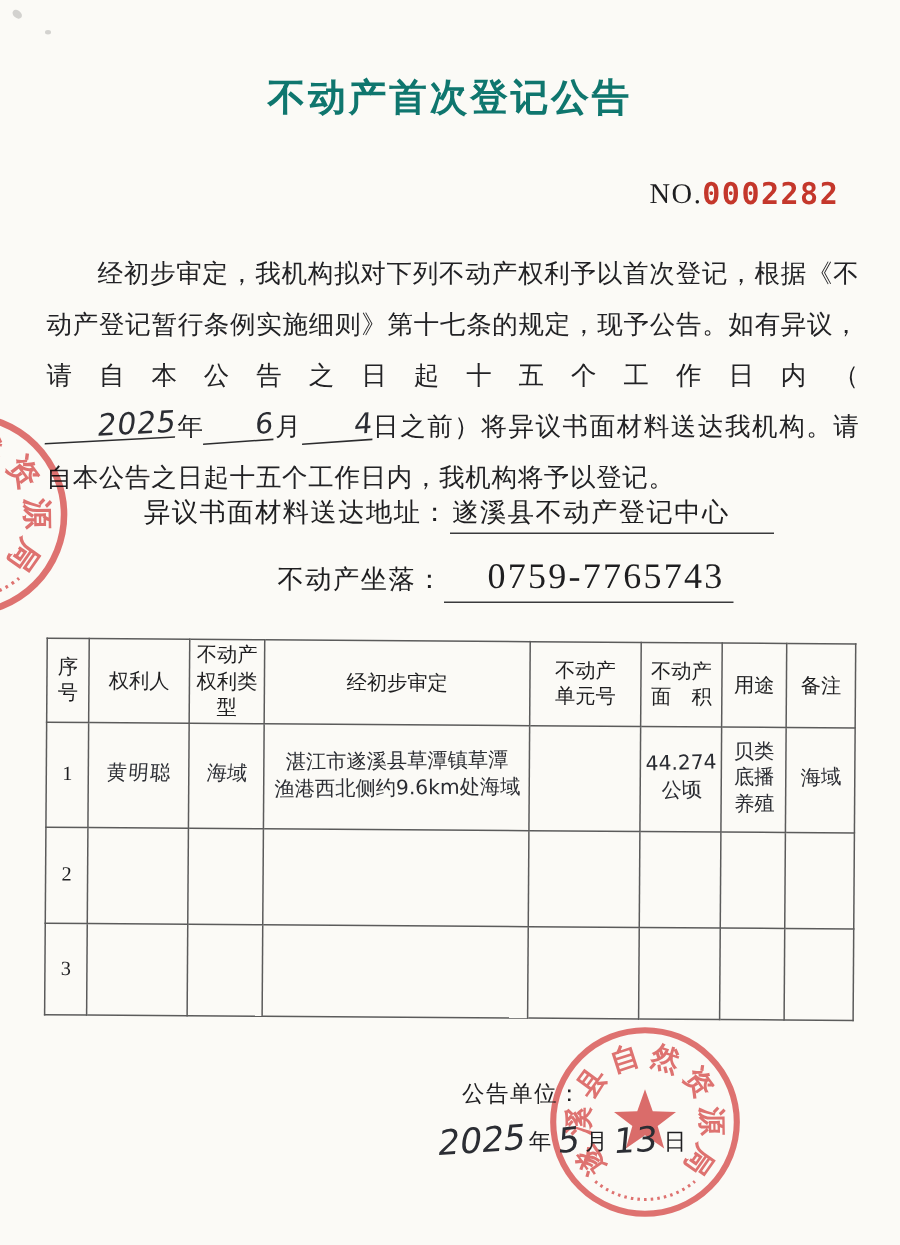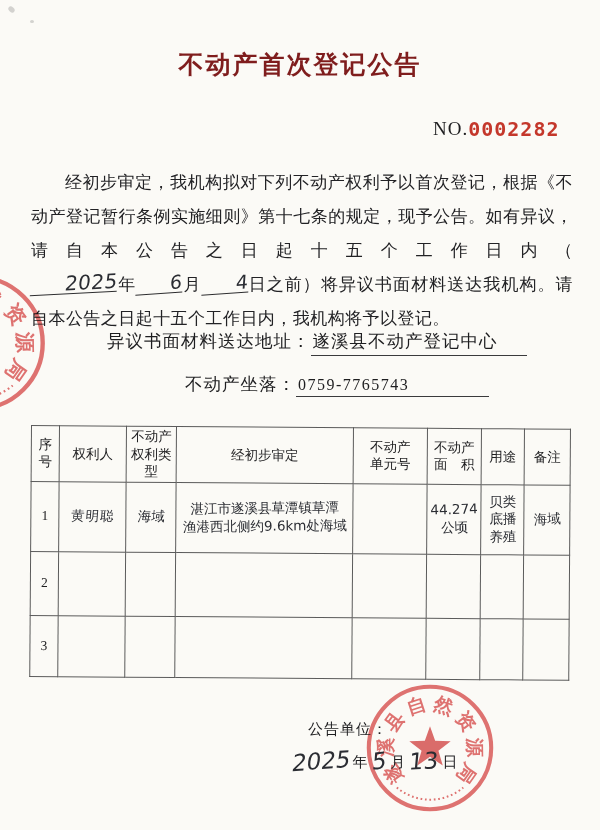--- a/index.html
+++ b/index.html
@@ -10,21 +10,21 @@
     color:#1e1e20;
   }
   .page{position:absolute;inset:0;}
   .speck{position:absolute;border-radius:50%;background:rgba(70,70,70,.22);}
   .speck1{left:8px;top:7px;width:7px;height:5px;transform:rotate(40deg);}
   .speck2{left:30px;top:20px;width:4px;height:3px;}
 
   .title{
     position:absolute;top:48px;left:0;width:100%;text-align:center;
     font-family:"DejaVu Sans","Liberation Sans",sans-serif;
-    font-weight:bold;font-size:25px;letter-spacing:2px;color:#7f1d1d;
+    font-weight:bold;font-size:25px;letter-spacing:2px;color:#0f766e;
   }
   .no-line{position:absolute;top:117px;left:388px;font-size:19px;white-space:nowrap;margin-left:45px;}
   .no-label{letter-spacing:1px;}
   .no-digits{
     color:#c4372b;font-family:"DejaVu Sans Mono","Liberation Mono",monospace;
     font-size:20px;letter-spacing:1px;font-weight:bold;vertical-align:-1px;
   }
 
   .para{
     position:absolute;top:149px;left:31px;width:542px;
@@ -33,28 +33,28 @@
   }
   .hw{font-family:"DejaVu Sans","Liberation Sans",sans-serif;color:#2b2d33;}
   .blank{
     display:inline-block;border-bottom:1.5px solid #2c2c2e;
     text-align:center;line-height:1;vertical-align:baseline;
   }
   .fill-year{min-width:58px;font-size:20px;transform:rotate(-3deg) skewX(-10deg);}
   .fill-month,.fill-day{min-width:24px;font-size:19px;transform:rotate(-4deg) skewX(-8deg);}
   .nowrap{white-space:nowrap;}
 
-  .addr-line{position:absolute;top:329px;left:107px;font-size:17.5px;letter-spacing:1px;}
+  .addr-line{position:absolute;top:329px;left:96px;font-size:17.5px;letter-spacing:1px;}
   .underline-value{
     display:inline-block;border-bottom:1.5px solid #3a3a3c;
     padding:0 6px 2px 2px;
   }
   .addr-value{min-width:208px;}
   .contact-line{position:absolute;top:372px;left:185px;font-size:17.5px;letter-spacing:1px;}
-  .contact-value{min-width:185px;letter-spacing:1.5px;font-size:16px;}
+  .contact-value{min-width:185px;letter-spacing:1.5px;font-size:24px;text-align:right;}
 
   table.reg-table{
     position:absolute;top:425px;left:31px;
     border-collapse:collapse;table-layout:fixed;
     transform:rotate(0.4deg);transform-origin:left top;
     background:transparent;
   }
   .reg-table th,.reg-table td{
     border:1px solid #5b5b5b;padding:1px 2px;
     text-align:center;vertical-align:middle;

